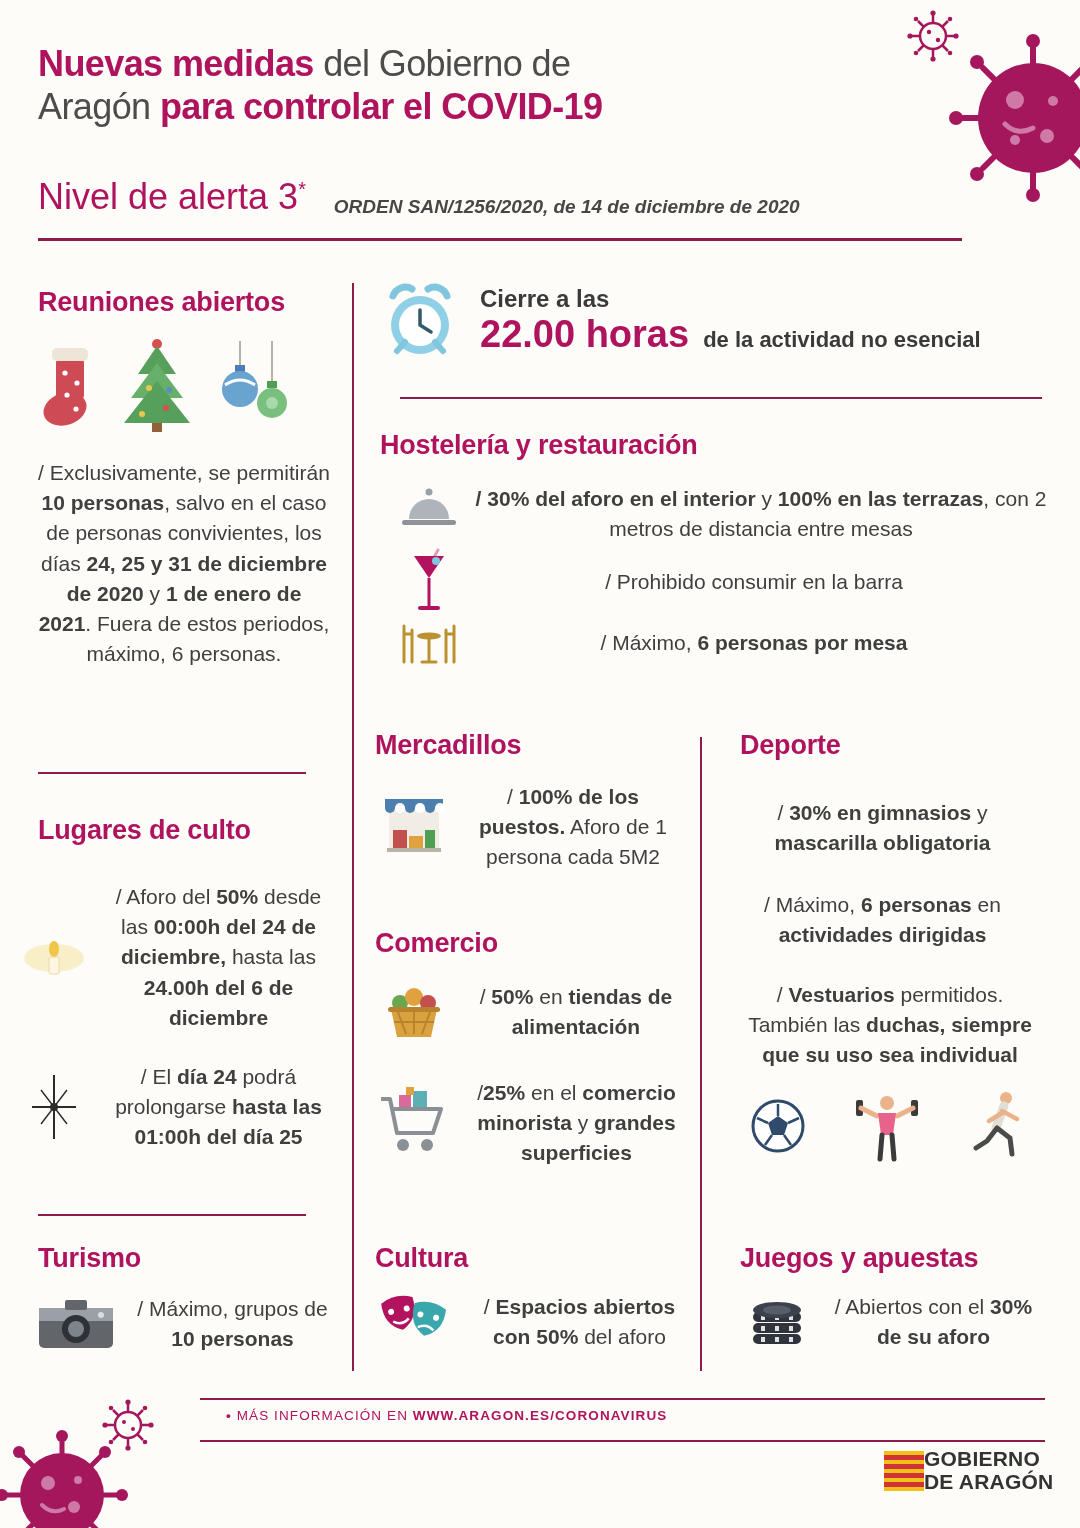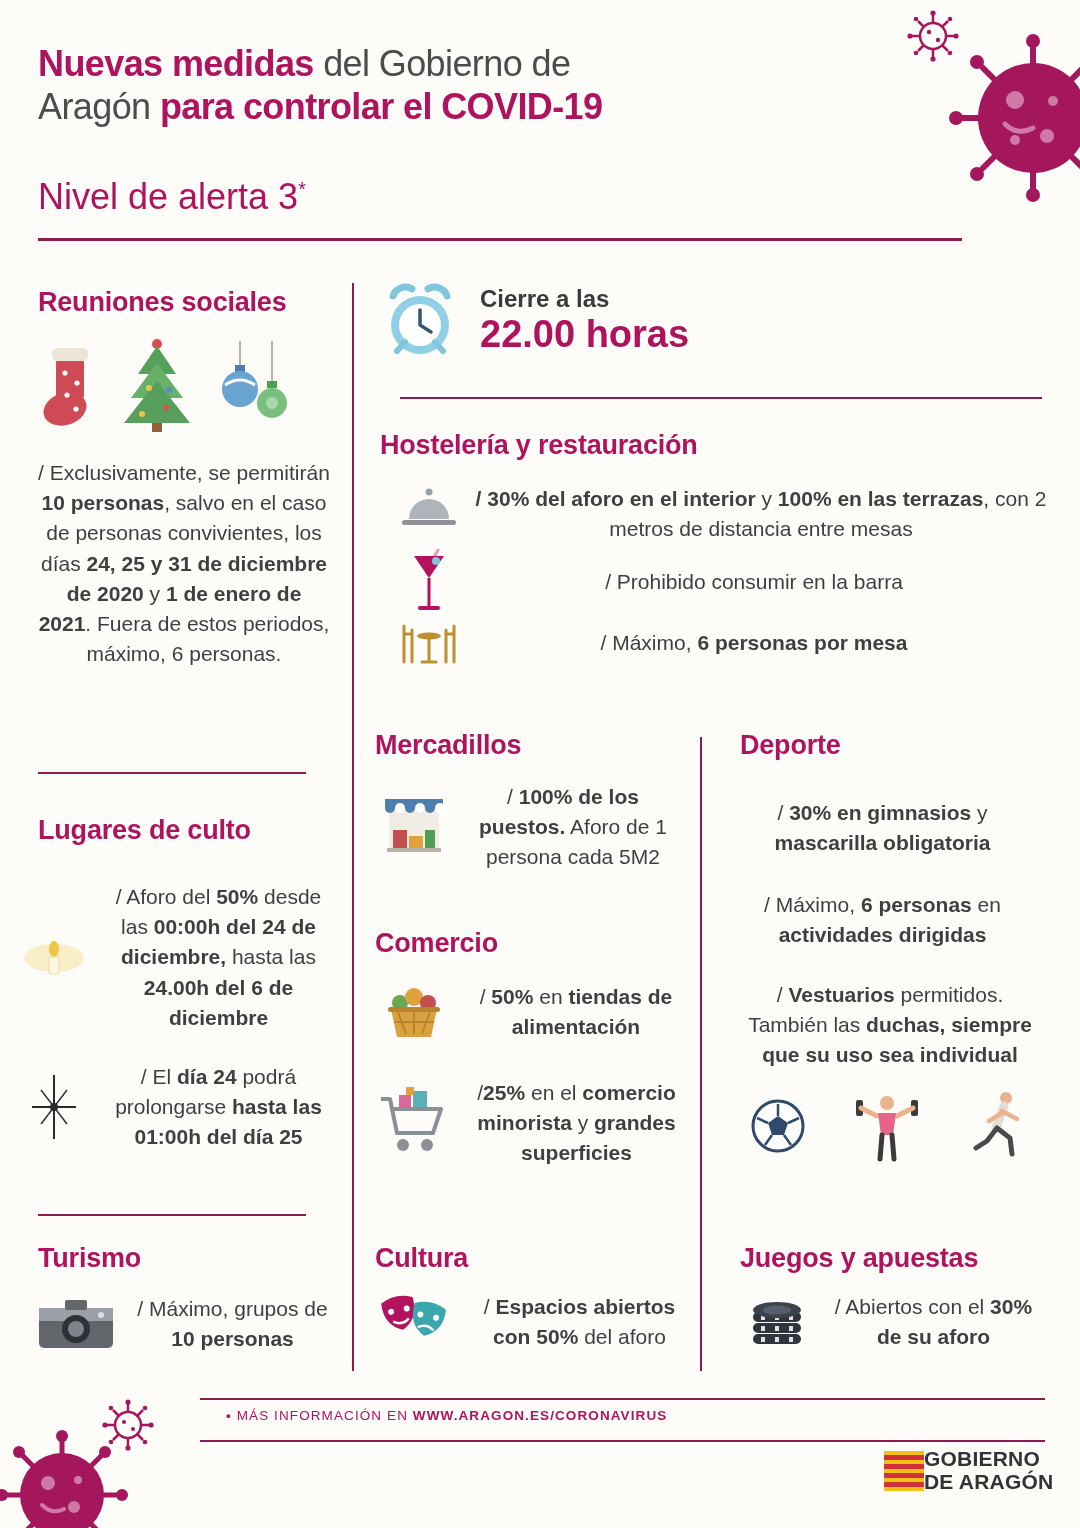--- a/index.html
+++ b/index.html
@@ -54,20 +54,21 @@
 
 <div class="page">
 
   <h1 class="title abs" style="left:38px;top:42px;width:860px">
     <span class="tline"><span class="seg-b seg-a">Nuevas medidas</span><span> del Gobierno de</span></span>
     <span class="tline"><span>Aragón </span><span class="seg-b seg-a">para controlar el COVID-19</span></span>
   </h1>
 
   <div class="abs nivel-row" style="left:38px;top:176px;width:900px">
     <span class="nivel"><span class="seg-a">Nivel de alerta 3</span><span class="seg-a seg-sup">*</span></span>
+    <span class="orden">ORDEN SAN/1256/2020, de 14 de diciembre de 2020</span>
   </div>
 
   <div class="rule abs" style="left:38px;top:238px;width:924px;height:3px"></div>
 
   <svg class="abs" style="left:905px;top:0" width="175" height="250" viewBox="0 0 175 250">
     <g stroke="#a5175c" stroke-width="2.5" fill="none">
       <circle cx="28" cy="36" r="13"></circle>
       <path d="M28 23 V15 M28 49 V57 M15 36 H7 M41 36 H49 M19 27 l-6 -6 M37 27 l6 -6 M19 45 l-6 6 M37 45 l6 6"></path>
     </g>
     <g fill="#a5175c">
@@ -101,21 +102,21 @@
         <circle cx="142" cy="136" r="7"></circle>
         <circle cx="148" cy="101" r="5"></circle>
         <circle cx="110" cy="140" r="5"></circle>
     </g>
     <path d="M100 124 q12 12 28 4" stroke="#cf79a6" stroke-width="5" fill="none" stroke-linecap="round"></path>
   </svg>
 
   <div class="vrule abs" style="left:352px;top:283px;height:1088px"></div>
   <div class="vrule abs" style="left:700px;top:737px;height:634px"></div>
 
-  <h2 class="heading abs" style="left:38px;top:287px">Reuniones sociales</h2>
+  <h2 class="heading abs" style="left:38px;top:287px">Reuniones abiertos</h2>
 
   <div class="abs" style="left:40px;top:336px;display:flex;gap:24px;align-items:flex-end">
     <span class="icon">
       <svg width="58" height="90" viewBox="0 0 58 90">
         <g fill="#ce4a55">
           <rect x="16" y="16" width="28" height="40" rx="4"></rect>
           <ellipse cx="25" cy="66" rx="22" ry="16" transform="rotate(-18 25 66)"></ellipse>
         </g>
         <circle cx="25" cy="30" r="2.6" fill="#fff"></circle>
           <circle cx="37" cy="40" r="2.6" fill="#fff"></circle>
@@ -205,20 +206,21 @@
       <circle cx="40" cy="44" r="21" fill="#fff"></circle>
       <path d="M40 44 V29 M40 44 l11 7" stroke="#35586a" stroke-width="3.5" stroke-linecap="round"></path>
       <path d="M17 70 l8 -9 M63 70 l-8 -9" stroke="#7fc6de" stroke-width="6" stroke-linecap="round"></path>
     </svg>
   </span>
 
   <div class="abs" style="left:480px;top:285px;width:570px">
     <div class="cierre-intro">Cierre a las</div>
     <div class="cierre-line">
       <span class="cierre-time">22.00 horas</span>
+      <span class="cierre-scope">de la actividad no esencial</span>
     </div>
   </div>
 
   <div class="rule abs" style="left:400px;top:397px;width:642px"></div>
 
   <h2 class="heading abs" style="left:380px;top:430px">Hostelería y restauración</h2>
 
   <div class="item top abs" style="left:398px;top:484px;width:650px">
     <span class="icon" style="width:62px">
       <svg width="56" height="46" viewBox="0 0 56 46">

